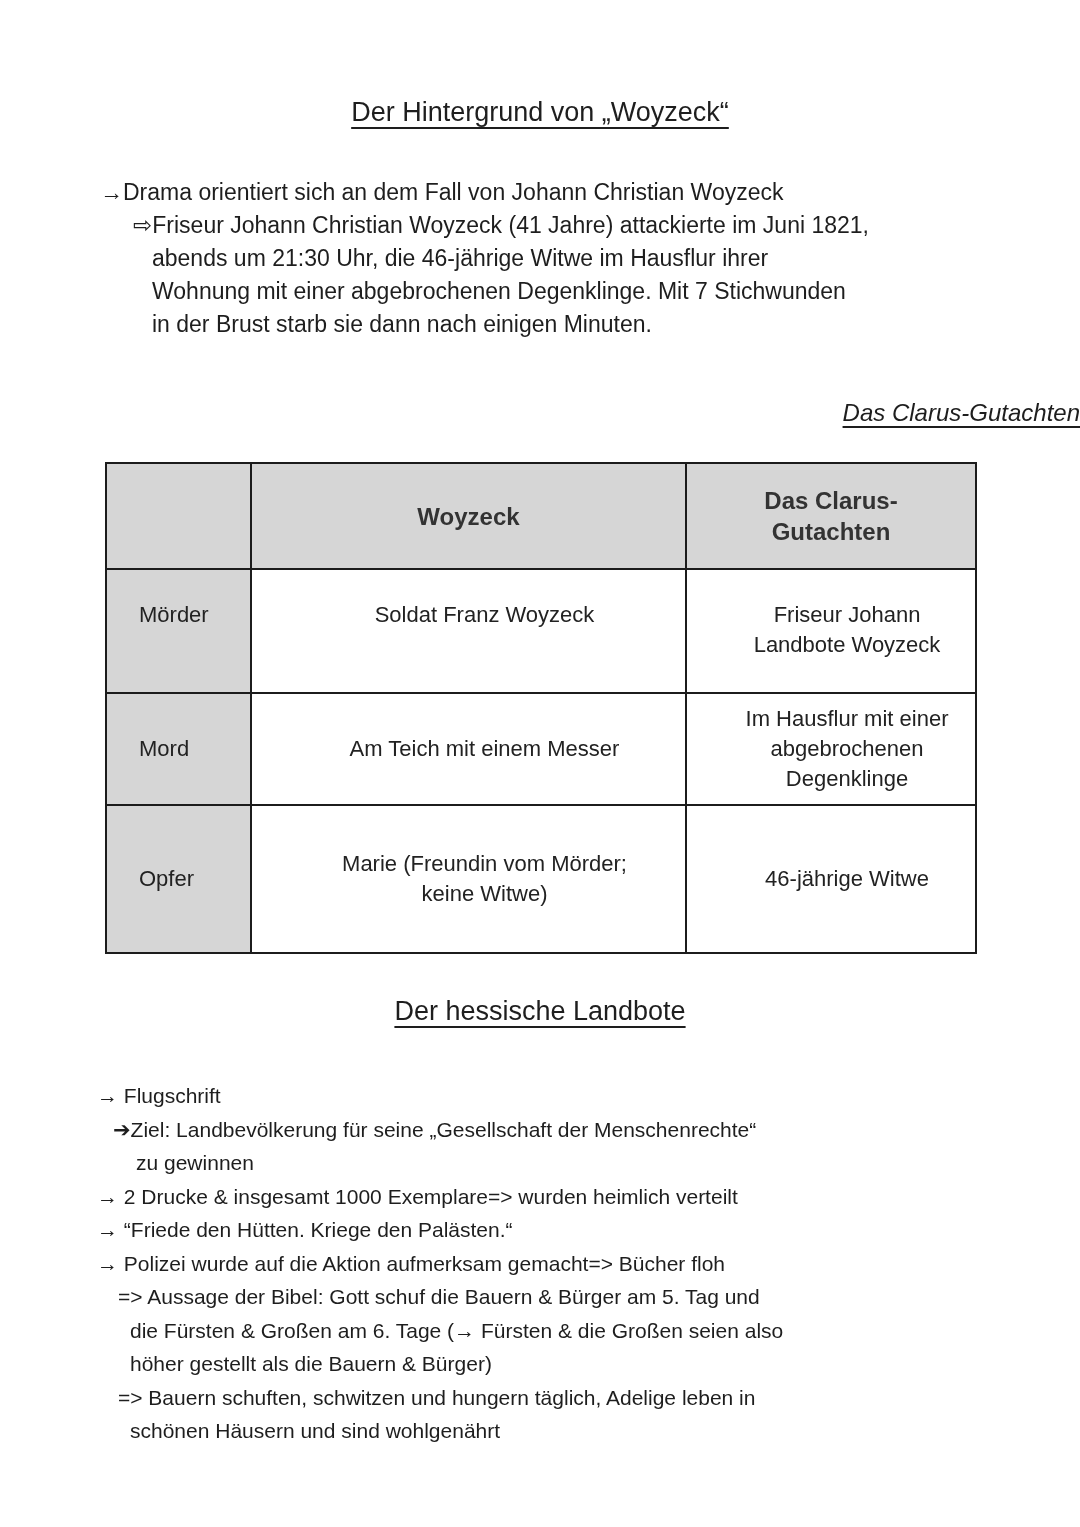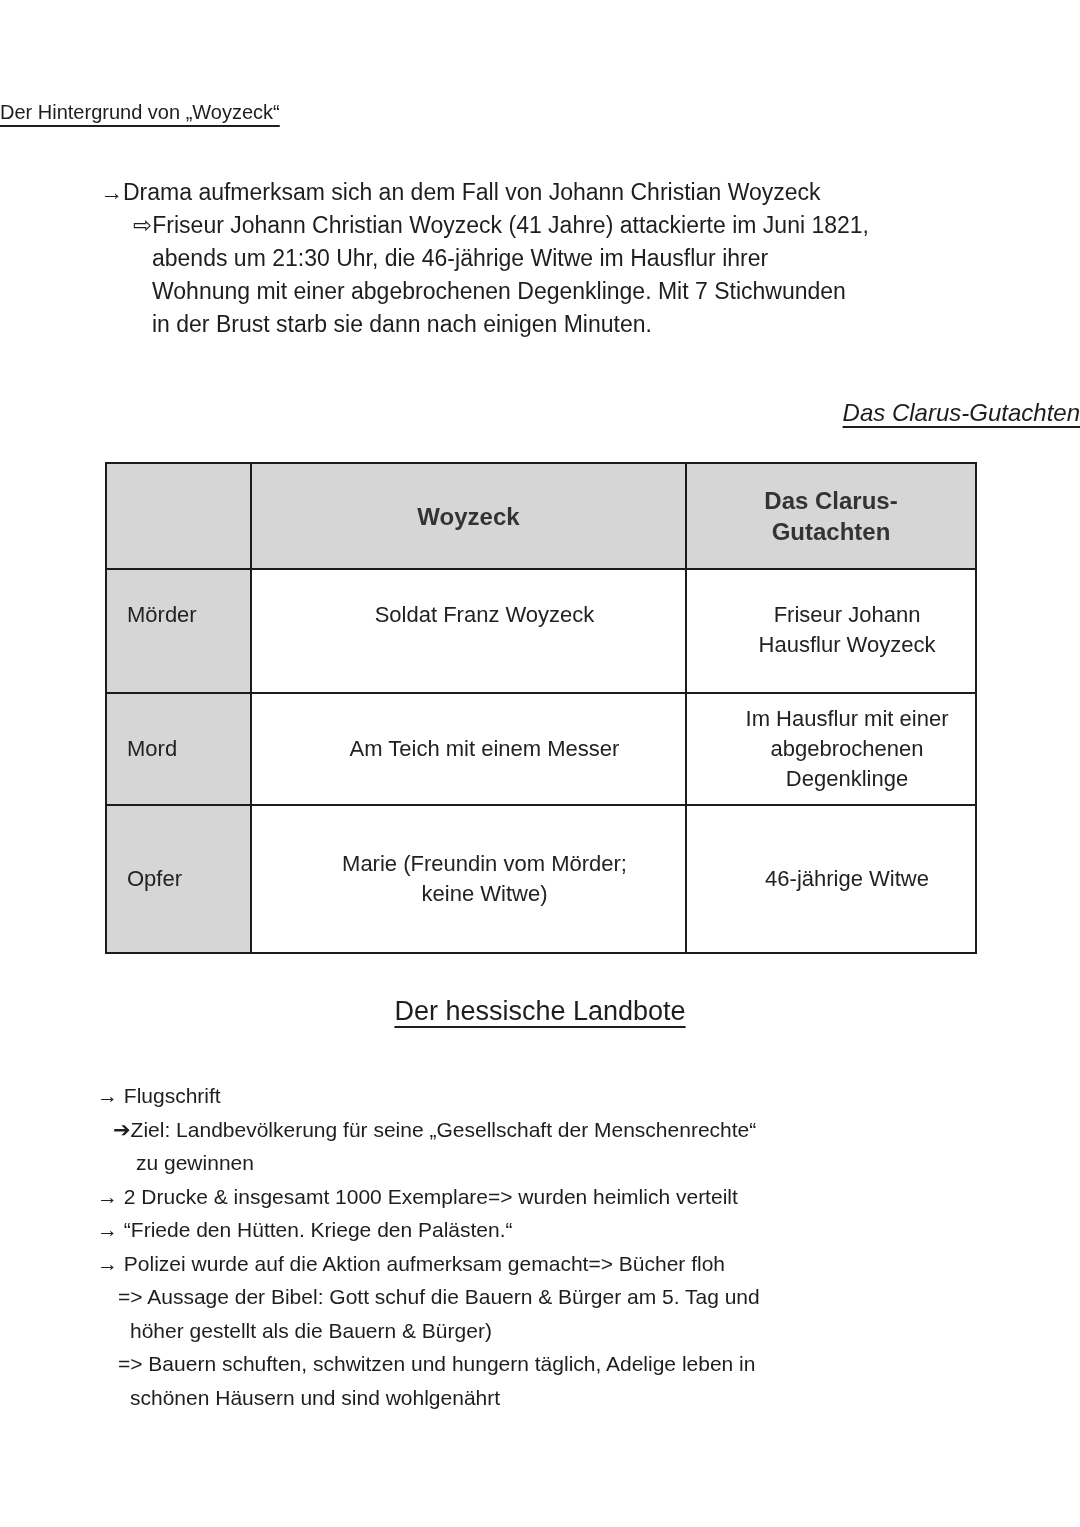--- a/index.html
+++ b/index.html
@@ -10,22 +10,22 @@
   body {
     width: 1080px;
     height: 1527px;
     position: relative;
     font-family: "Liberation Sans", "DejaVu Sans", sans-serif;
     color: #1e1e1e;
     overflow: hidden;
   }
   .page-title {
     margin: 94px 0 0 0;
-    text-align: left;
-    font-size: 20px;
+    text-align: center;
+    font-size: 27px;
     font-weight: normal;
     line-height: 36px;
     text-decoration: underline;
     text-decoration-thickness: 2px;
     text-underline-offset: 6px;
   }
   .intro {
     margin: 46px 0 0 100px;
     font-size: 23px;
     line-height: 33px;
@@ -74,21 +74,21 @@
     font-size: 22px;
     line-height: 30px;
     text-align: center;
     vertical-align: middle;
     color: #222222;
     padding-left: 32px;
   }
   .clarus-table td.row-label {
     background: #d6d6d6;
     text-align: left;
-    padding-left: 20px;
+    padding-left: 32px;
   }
   .clarus-table tr.r1 { height: 124px; }
   .clarus-table tr.r2 { height: 112px; }
   .clarus-table tr.r3 { height: 148px; }
   .clarus-table tr.r1 td {
     vertical-align: top;
     padding-top: 30px;
   }
 
   .h-landbote {
@@ -111,21 +111,21 @@
   .l-zu   { margin-left: 39px; }
   .l-arr  { margin-left: 21px; }
   .l-cont { margin-left: 33px; }
 </style>
 </head>
 <body>
 
 <h1 class="page-title">Der Hintergrund von „Woyzeck“</h1>
 
 <div class="intro">
-  <div class="line i-a">→Drama aufmerksam sich an dem Fall von Johann Christian Woyzeck</div>
+  <div class="line i-a">→Drama orientiert sich an dem Fall von Johann Christian Woyzeck</div>
   <div class="line i-b">⇨Friseur Johann Christian Woyzeck (41 Jahre) attackierte im Juni 1821,</div>
   <div class="line i-c">abends um 21:30 Uhr, die 46-jährige Witwe im Hausflur ihrer</div>
   <div class="line i-c">Wohnung mit einer abgebrochenen Degenklinge. Mit 7 Stichwunden</div>
   <div class="line i-c">in der Brust starb sie dann nach einigen Minuten.</div>
 </div>
 
 <h2 class="h-clarus">Das Clarus-Gutachten</h2>
 
 <table class="clarus-table">
   <colgroup>
@@ -144,21 +144,21 @@
     </tr>
   </thead>
   <tbody>
     <tr class="r1">
       <td class="row-label">Mörder</td>
       <td>
         <div>Soldat Franz Woyzeck</div>
       </td>
       <td>
         <div>Friseur Johann</div>
-        <div>Hausflur Woyzeck</div>
+        <div>Landbote Woyzeck</div>
       </td>
     </tr>
     <tr class="r2">
       <td class="row-label">Mord</td>
       <td>
         <div>Am Teich mit einem Messer</div>
       </td>
       <td>
         <div>Im Hausflur mit einer</div>
         <div>abgebrochenen</div>
@@ -181,16 +181,17 @@
 <h2 class="h-landbote">Der hessische Landbote</h2>
 
 <div class="landbote-list">
   <div class="line l-a">→ Flugschrift</div>
   <div class="line l-ziel">➔Ziel: Landbevölkerung für seine „Gesellschaft der Menschenrechte“</div>
   <div class="line l-zu">zu gewinnen</div>
   <div class="line l-a">→ 2 Drucke &amp; insgesamt 1000 Exemplare=&gt; wurden heimlich verteilt</div>
   <div class="line l-a">→ “Friede den Hütten. Kriege den Palästen.“</div>
   <div class="line l-a">→ Polizei wurde auf die Aktion aufmerksam gemacht=&gt; Bücher floh</div>
   <div class="line l-arr">=&gt; Aussage der Bibel: Gott schuf die Bauern &amp; Bürger am 5. Tag und</div>
+  <div class="line l-cont">die Fürsten &amp; Großen am 6. Tage (→ Fürsten &amp; die Großen seien also</div>
   <div class="line l-cont">höher gestellt als die Bauern &amp; Bürger)</div>
   <div class="line l-arr">=&gt; Bauern schuften, schwitzen und hungern täglich, Adelige leben in</div>
   <div class="line l-cont">schönen Häusern und sind wohlgenährt</div>
 </div>
 
 </body></html>

